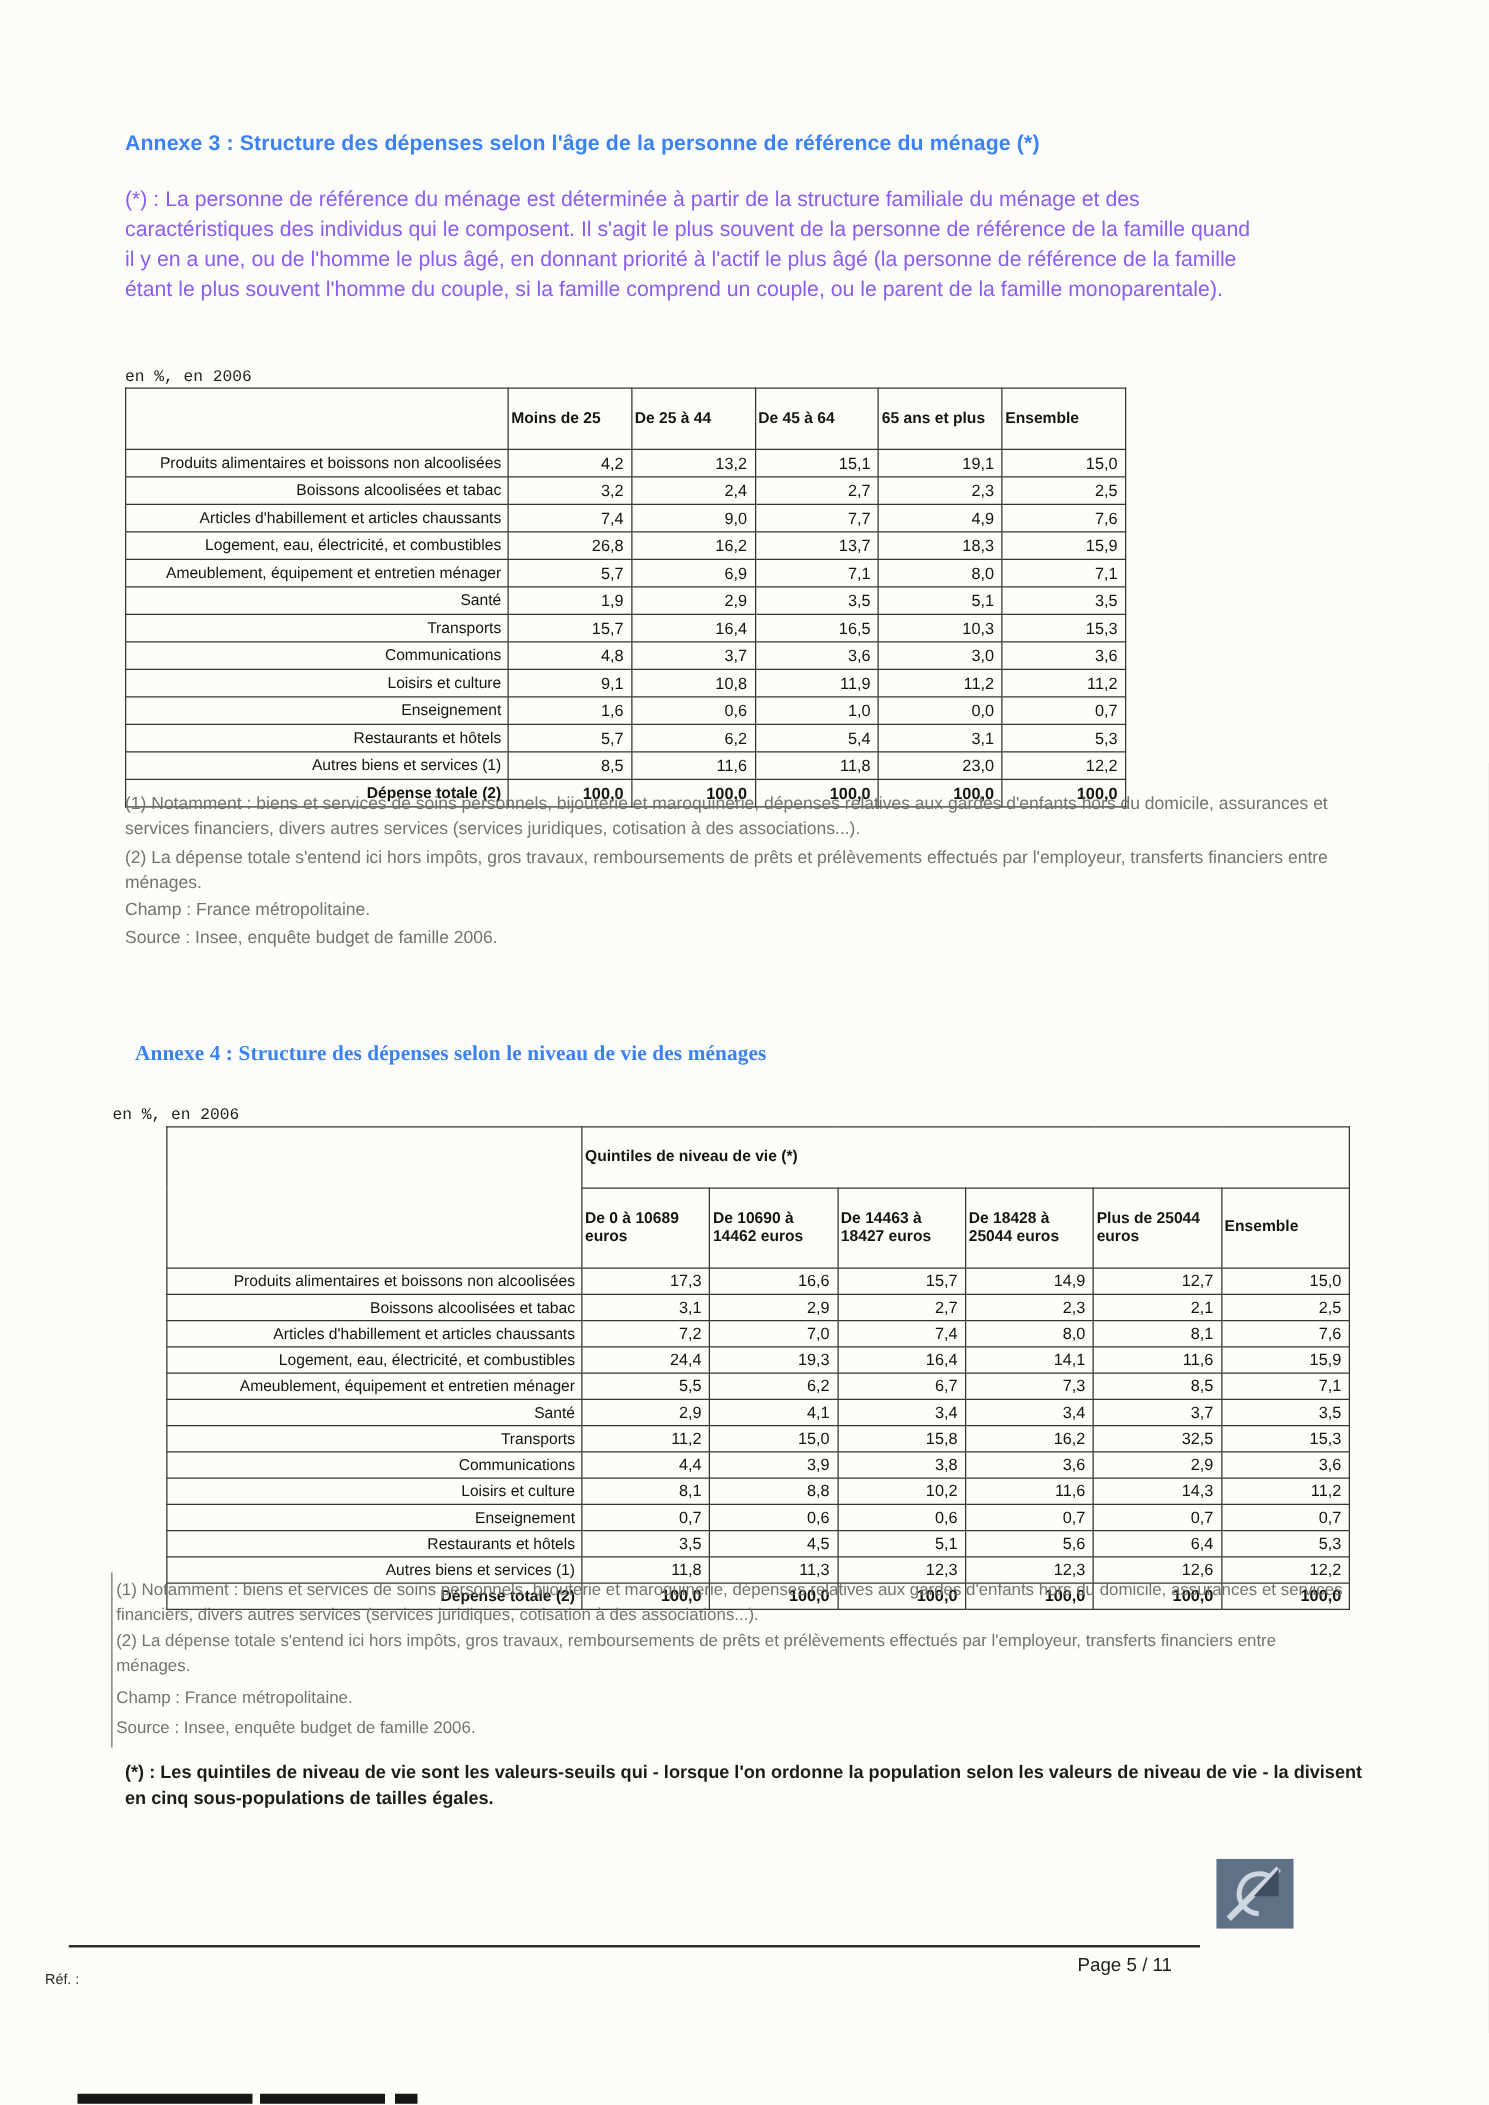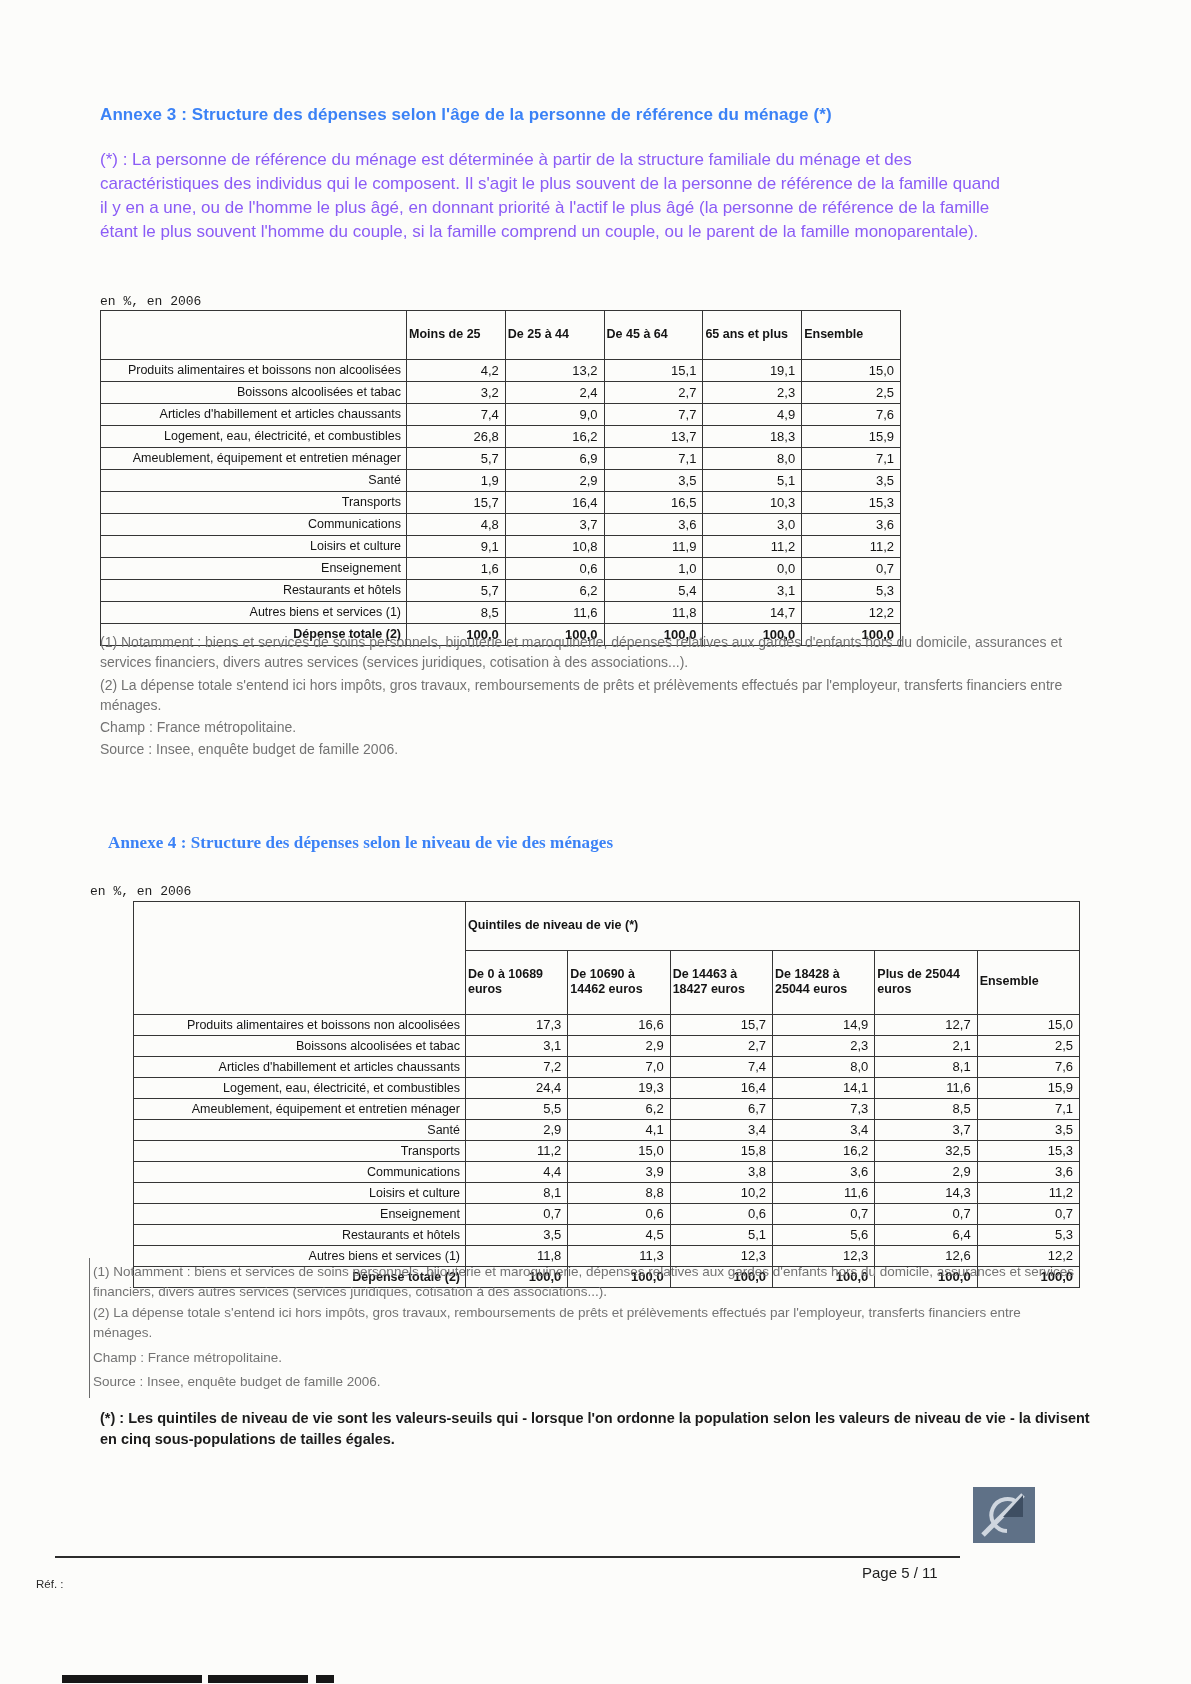--- a/index.html
+++ b/index.html
@@ -147,21 +147,21 @@
           <td class="num">6,2</td>
           <td class="num">5,4</td>
           <td class="num">3,1</td>
           <td class="num">5,3</td>
         </tr>
         <tr>
           <td class="lbl">Autres biens et services (1)</td>
           <td class="num">8,5</td>
           <td class="num">11,6</td>
           <td class="num">11,8</td>
-          <td class="num">14,7</td>
+          <td class="num">23,0</td>
           <td class="num">12,2</td>
         </tr>
         <tr class="total-row">
           <td class="lbl">Dépense totale (2)</td>
           <td class="num">100,0</td>
           <td class="num">100,0</td>
           <td class="num">100,0</td>
           <td class="num">100,0</td>
           <td class="num">100,0</td>
         </tr>

